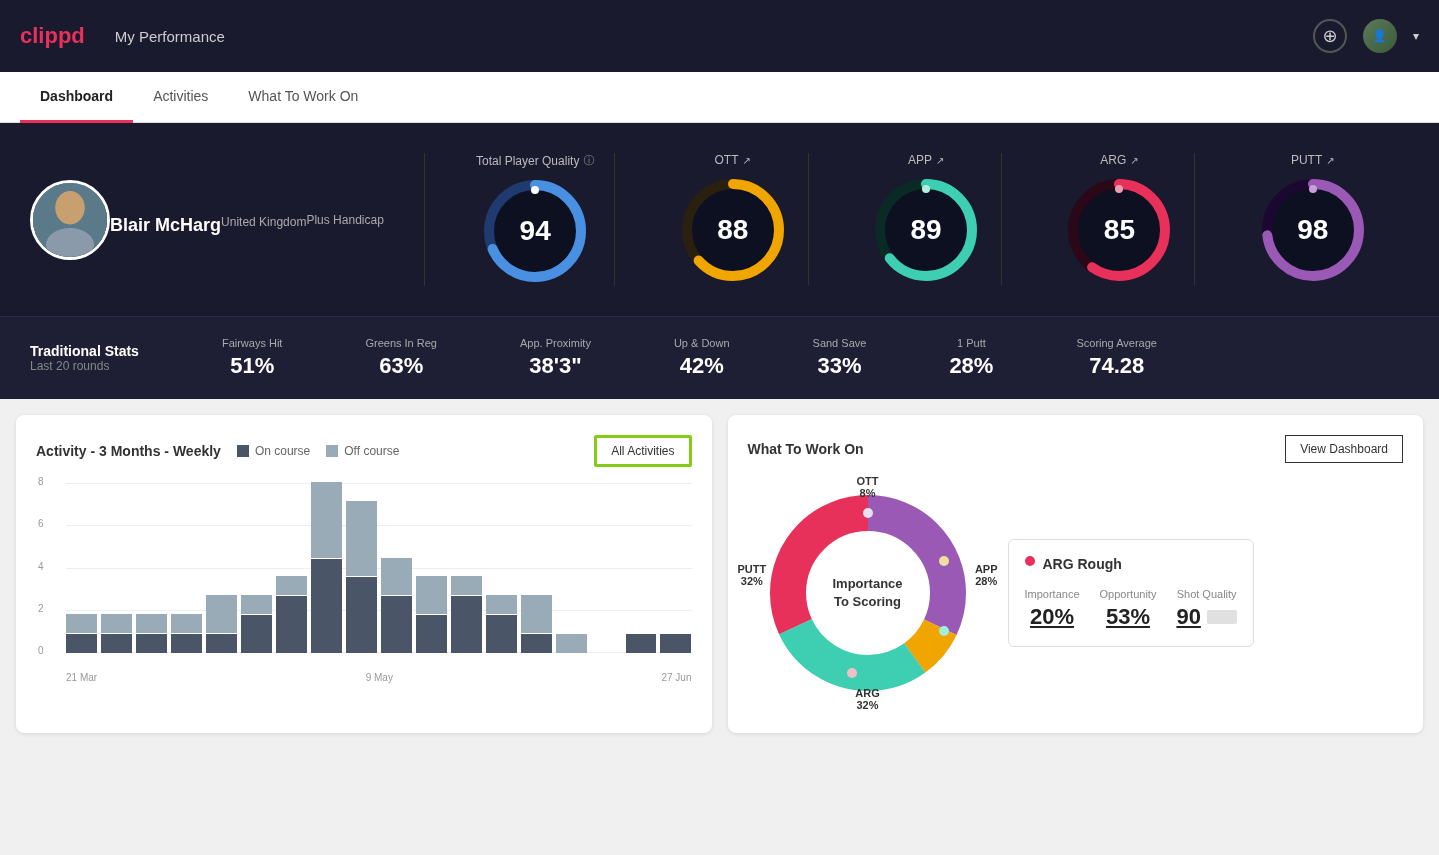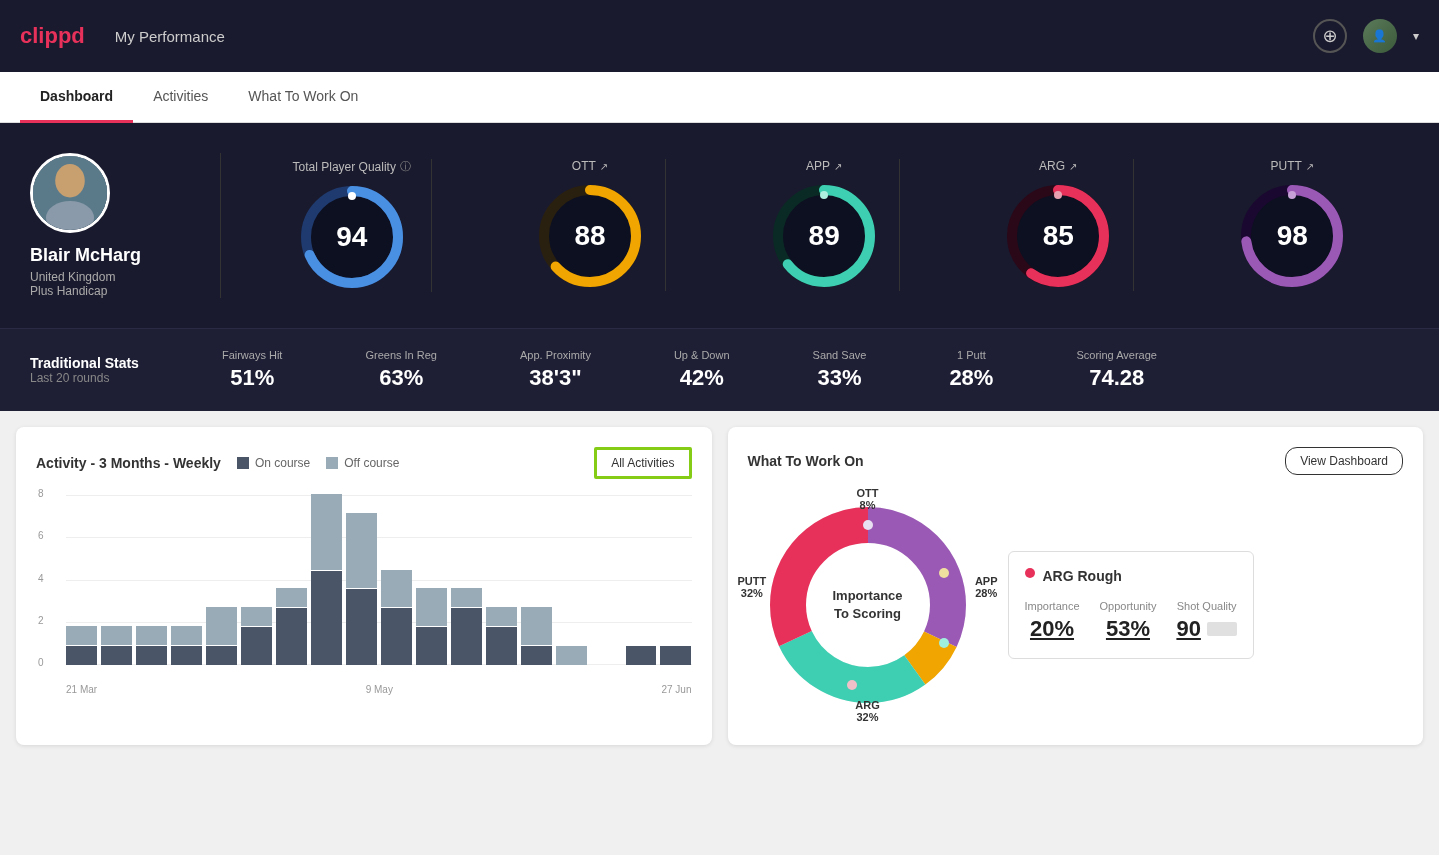--- a/index.html
+++ b/index.html
@@ -66,22 +66,21 @@
       background: #1a1a2e;
       padding: 30px 30px 30px 30px;
     }
     .hero-inner {
       display: flex;
       align-items: center;
       gap: 0;
     }
     .hero-profile {
       display: flex;
-      flex-direction: column;
-      align-items: flex-start;
+      align-items: center;
       min-width: 180px;
       padding-right: 30px;
     }
     .profile-avatar {
       width: 80px; height: 80px;
       border-radius: 50%;
       background: linear-gradient(135deg, #5a7a9a, #3a5a7a);
       display: flex; align-items: center; justify-content: center;
       overflow: hidden;
       border: 3px solid #fff;
@@ -266,21 +265,21 @@
       margin-bottom: 10px;
     }
     .work-title { font-size: 14px; font-weight: 600; color: #333; }
     .btn-view-dashboard {
       margin-left: auto;
       border: 1px solid #333;
       background: #fff;
       padding: 6px 14px;
       font-size: 12px;
       cursor: pointer;
-      border-radius: 12px;
+      border-radius: 0;
       color: #333;
     }
 
     .work-content {
       display: flex;
       gap: 20px;
       align-items: center;
     }
     .donut-container {
       position: relative;

